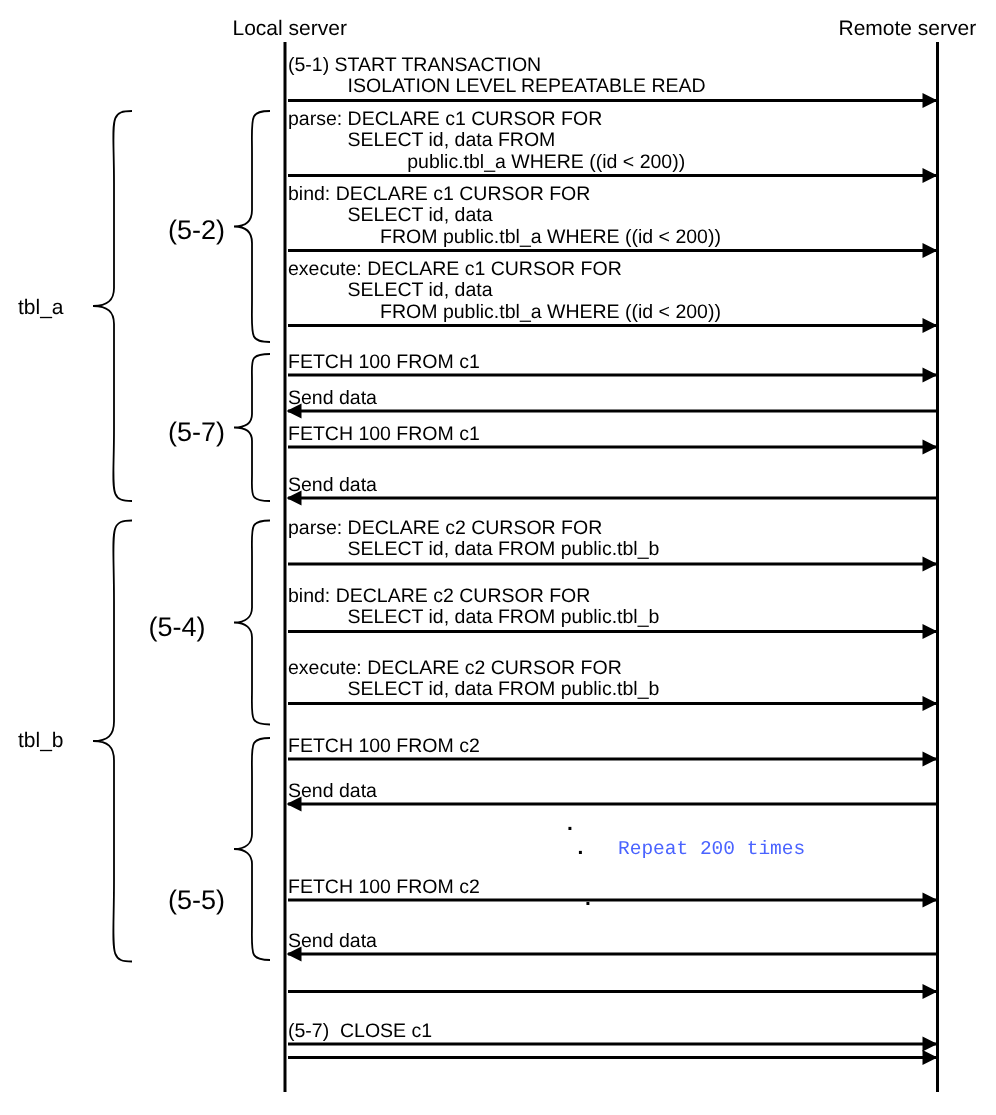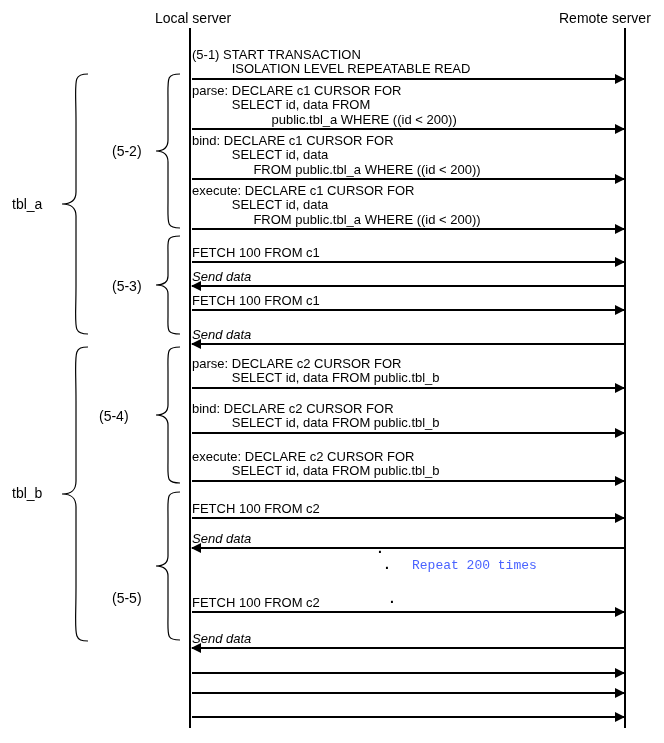--- a/index.html
+++ b/index.html
@@ -9,46 +9,46 @@
     font-size:13px;
     color:#000;
     width:664px;
   }
   .stage { position:relative; width:664px; height:743px; }
   .header { position:absolute; top:10px; font-size:14px; }
   .lifeline {
     position:absolute; top:28px; bottom:15px; width:2px; background:#000;
   }
   .msg {
-    position:absolute; left:192px; width:432px;margin-top:12px;
+    position:absolute; left:192px; width:432px;
   }
   .msg .txt {
     white-space:pre; line-height:1.1;
     padding-bottom:1px;
   }
-  .msg .txt.italic { font-style:italic; }
+  .msg .txt.italic { }
   .arrow-line {
     position:relative; height:2px; background:#000; width:100%;
   }
   .arrow-line .head-right,
   .arrow-line .head-left {
     position:absolute; width:0; height:0; top:-4px;
     border-top:5px solid transparent;
     border-bottom:5px solid transparent;
   }
   .arrow-line .head-right { right:-1px; border-left:10px solid #000; }
   .arrow-line .head-left  { left:-1px;  border-right:10px solid #000; }
   .dots { position:absolute; font-weight:bold; font-size:14px; }
   .repeat { position:absolute; color:#4a63ff; font-size:13px; }
   
   .brace { position:absolute; }
   .brace svg { position:absolute; left:0; top:0; }
   .brace .label { position:absolute; left:-48px; font-size:14px; }
   .step-label {
-    position:absolute; font-size:14px;
+    position:absolute; font-size:18px;
   }
 </style>
 </head>
 <body>
 
 <div class="stage">
 
   <div class="header" style="left:155px">Local server</div>
   <div class="header" style="left:559px">Remote server</div>
 
@@ -74,21 +74,21 @@
       <path d="M28 2 C14 2 16 6 16 30 L16 68 C16 75 12 79 4 79 C12 79 16 83 16 90 L16 128 C16 152 14 156 28 156" fill="none" stroke="#000" stroke-width="1.2"></path>
     </svg>
   </div>
   <div class="step-label" style="left:112px; top:143px">(5-2)</div>
 
   <div class="brace" style="left:152px; top:234px; height:102px;">
     <svg width="30" height="102" viewBox="0 0 30 102">
       <path d="M28 2 C14 2 16 6 16 20 L16 42 C16 48 12 51 4 51 C12 51 16 54 16 60 L16 82 C16 96 14 100 28 100" fill="none" stroke="#000" stroke-width="1.2"></path>
     </svg>
   </div>
-  <div class="step-label" style="left:112px; top:278px">(5-3)</div>
+  <div class="step-label" style="left:112px; top:278px">(5-7)</div>
 
   <div class="brace" style="left:152px; top:345px; height:140px;">
     <svg width="30" height="140" viewBox="0 0 30 140">
       <path d="M28 2 C14 2 16 6 16 26 L16 60 C16 66 12 70 4 70 C12 70 16 74 16 80 L16 114 C16 134 14 138 28 138" fill="none" stroke="#000" stroke-width="1.2"></path>
     </svg>
   </div>
   <div class="step-label" style="left:99px; top:408px">(5-4)</div>
 
   <div class="brace" style="left:152px; top:490px; height:152px;">
     <svg width="30" height="152" viewBox="0 0 30 152">
@@ -217,20 +217,21 @@
       </div>
   </div>
 
   <div class="msg" style="top:660px">
     <div class="arrow-line">
         <div class="head-right"></div>
       </div>
   </div>
 
   <div class="msg" style="top:680px">
+    <div class="txt">(5-7)  CLOSE c1</div>
     <div class="arrow-line">
         <div class="head-right"></div>
       </div>
   </div>
 
   <div class="msg" style="top:704px">
     <div class="arrow-line">
         <div class="head-right"></div>
       </div>
   </div>

